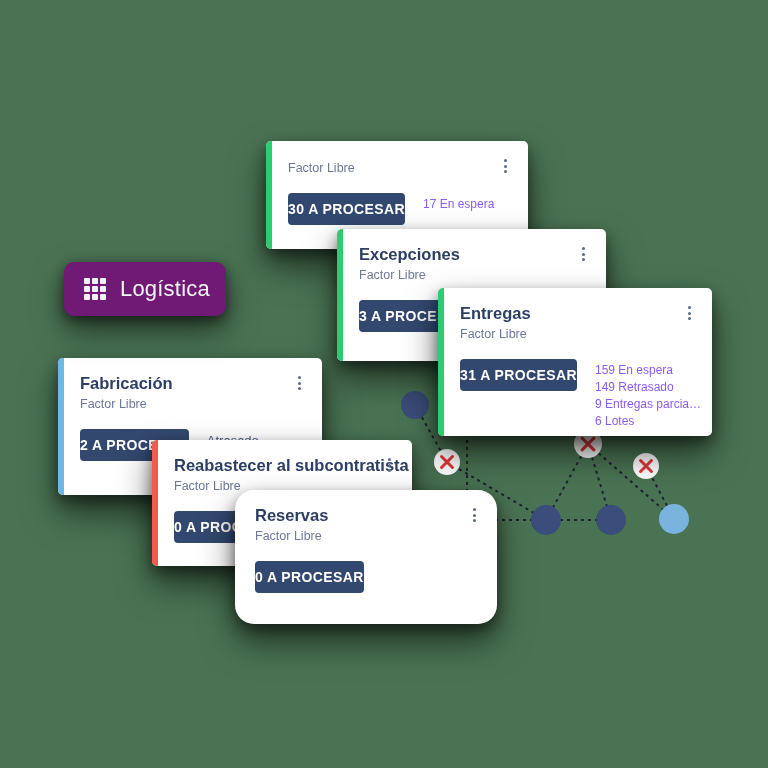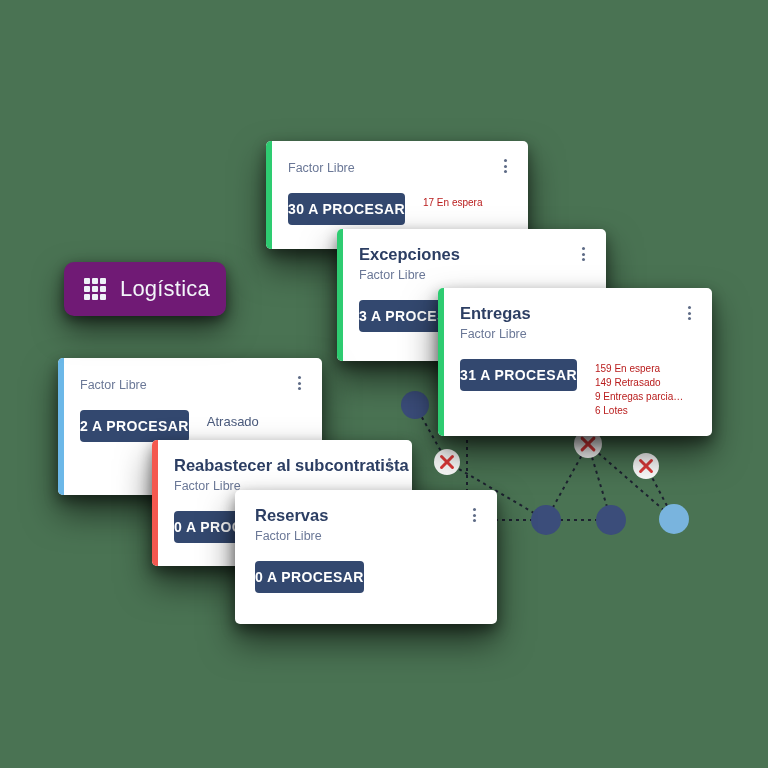--- a/index.html
+++ b/index.html
@@ -136,22 +136,22 @@
     line-height: 1;
   }
   .stats {
     display: flex;
     flex-direction: column;
     gap: 3px;
     padding-top: 4px;
     min-width: 0;
   }
   .stat-line {
-    color: #b91c1c;
-    font-size: 10px;
+    color: #8b5cf6;
+    font-size: 12px;
     white-space: nowrap;
   }
   .stat-row {
     display: flex;
     justify-content: space-between;
     width: 118px;
   }
   .stat-row .label { color: #4a5a7c; font-size: 13px; }
 
   
@@ -274,20 +274,21 @@
   </div>
 
   <div class="card" style="left:58px; top:358px; width:264px; height:137px; z-index:16;">
     <div class="accent" style="background:#6cb8e8;"></div>
     <div class="card-inner">
       <div class="kebab">
           <i></i>
           <i></i>
           <i></i>
         </div>
+      <div class="card-title">Fabricación</div>
       <div class="card-sub">Factor Libre</div>
       <div class="card-body">
         <button class="process-btn">2 A PROCESAR</button>
         <div class="stats">
           <div class="stat-row">
             <span class="label">Atrasado</span>
 
           </div>
         </div>
       </div>
@@ -303,21 +304,21 @@
           <i></i>
         </div>
       <div class="card-title">Reabastecer al subcontratista</div>
       <div class="card-sub">Factor Libre</div>
       <div class="card-body">
         <button class="process-btn">0 A PROCESAR</button>
       </div>
     </div>
   </div>
 
-  <div class="card" style="left:235px; top:490px; width:262px; height:134px; z-index:20;">
+  <div class="card" style="left:235px; top:490px; width:262px; height:134px; z-index:20;border-radius:19px;">
     <div class="card-inner" style="padding-left:20px;">
       <div class="kebab">
           <i></i>
           <i></i>
           <i></i>
         </div>
       <div class="card-title">Reservas</div>
       <div class="card-sub">Factor Libre</div>
       <div class="card-body">
         <button class="process-btn">0 A PROCESAR</button>

